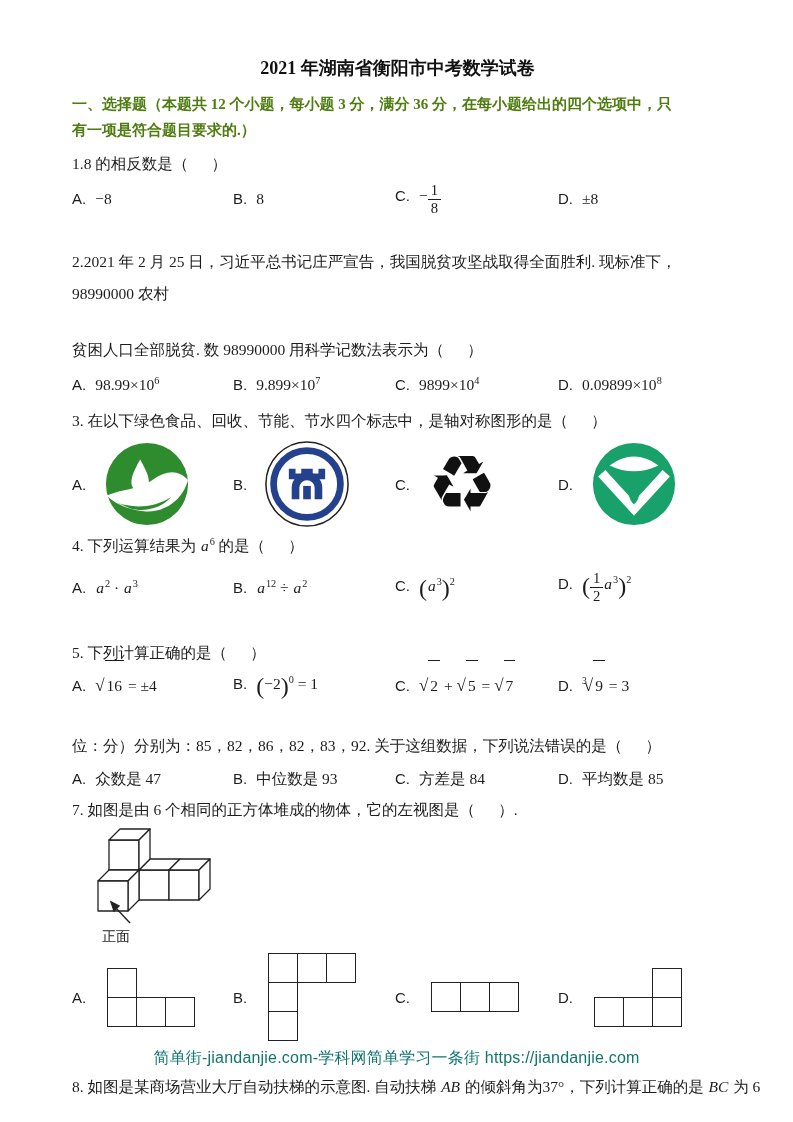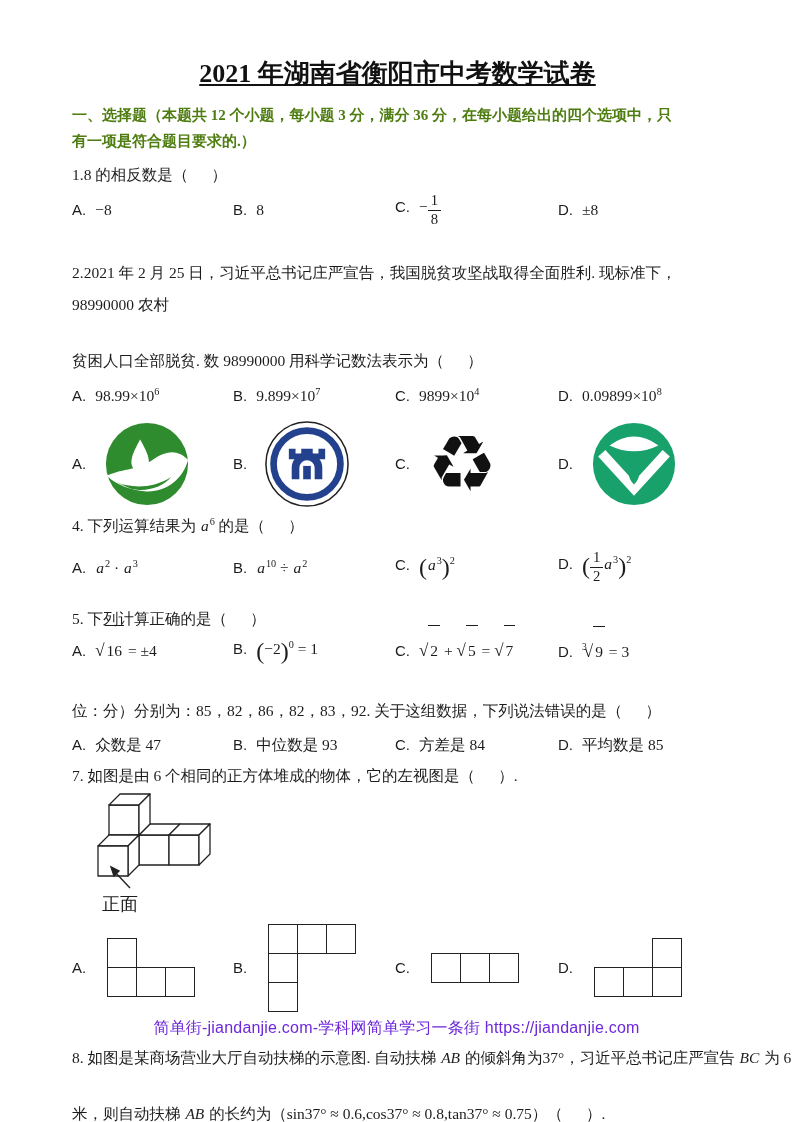--- a/index.html
+++ b/index.html
@@ -8,32 +8,32 @@
     width:793px;height:1122px;
     margin:0 auto;
     background:#ffffff;
     font-family:"Liberation Serif","DejaVu Serif",serif;
     color:#1c1c1c;
     box-sizing:border-box;
     padding:56px 70px 0 72px;
     overflow:hidden;
   }
   .title{
-    font-size:26px;font-weight:bold;text-align:center;
-    margin:0 0 12px 0;line-height:1.35;color:#111;text-decoration:underline;
+    font-size:18px;font-weight:bold;text-align:center;
+    margin:0 0 12px 0;line-height:1.35;color:#111;
   }
   .sec-line{
     font-size:15px;font-weight:bold;line-height:1.7;color:#4d7c0f;
     white-space:pre-wrap;
   }
   .qtext{
     font-size:15.5px;line-height:1.62;white-space:pre-wrap;
   }
   .qtext.tall{line-height:2.06;margin-top:24px;}
-  .mt8{margin-top:8px}.mt6{margin-top:6px}.mt4{margin-top:4px}.mt2{margin-top:2px}.mt10{margin-top:10px}
+  .mt8{margin-top:8px}.mt6{margin-top:6px}.mt4{margin-top:4px}.mt2{margin-top:2px}.mt10{margin-top:24px}
   .opt-row{
     display:grid;grid-template-columns:161px 162px 163px 1fr;
     align-items:center;font-size:15.5px;
   }
   .h44{height:46px}.h36{height:36px}.h58{height:58px}.h40{height:40px}.h30{height:32px}
   .opt{white-space:nowrap;}
   .olabel{display:inline-block;margin-right:9px;font-family:"Liberation Sans",sans-serif;font-size:15px;}
   .math{white-space:nowrap;}
   .mt{white-space:pre;}
   .mi{font-style:italic;padding:0 1px;}
@@ -48,33 +48,33 @@
   .ridx{font-size:0.62em;vertical-align:0.75em;margin-right:-3px;}
   
   .logo-row{
     display:grid;grid-template-columns:161px 162px 163px 1fr;
     align-items:center;height:94px;margin:4px 0 2px 0;font-size:15px;
   }
   .logo-cell{display:flex;align-items:center;gap:8px;}
   .recycle-glyph{font-family:"DejaVu Sans",sans-serif;font-size:78px;line-height:1;color:#111;}
   
   .figure-wrap{margin-top:2px;margin-left:6px;}
-  .front-label{font-size:18px;margin:0 0 0 24px;line-height:1.2;}
+  .front-label{font-size:14px;margin:0 0 0 24px;line-height:1.2;}
   
   .vrow{
     display:grid;grid-template-columns:161px 162px 163px 1fr;
     align-items:center;height:100px;margin-top:2px;font-size:15.5px;
   }
   .vopt{display:flex;align-items:center;gap:12px;}
   .vgrid{position:relative;}
   .cell{position:absolute;width:30px;height:30px;border:1px solid #222;background:#fff;box-sizing:border-box;}
   .footer{
-    position:absolute;left:0;right:0;top:1018px;text-align:center;
+    position:absolute;left:0;right:0;top:1048px;text-align:center;
     font-family:"Liberation Sans","DejaVu Sans",sans-serif;
-    font-size:16px;color:#6d28d9;letter-spacing:0.2px;
+    font-size:16px;color:#0f766e;letter-spacing:0.2px;
   }
 </style>
 </head>
 <body>
 
 <div class="page">
 
   <h1 class="title">2021 年湖南省衡阳市中考数学试卷</h1>
 
   <div class="sec-line">一、选择题（本题共 12 个小题，每小题 3 分，满分 36 分，在每小题给出的四个选项中，只</div>
@@ -90,20 +90,21 @@
 
   <div class="qtext tall">2.2021 年 2 月 25 日，习近平总书记庄严宣告，我国脱贫攻坚战取得全面胜利. 现标准下，98990000 农村</div>
   <div class="qtext tall">贫困人口全部脱贫. 数 98990000 用科学记数法表示为（      ）</div>
   <div class="opt-row h36">
     <div class="opt"><span class="olabel">A.</span><span class="math"><span class="mt">98.99×10</span><sup class="msup">6</sup></span></div>
     <div class="opt"><span class="olabel">B.</span><span class="math"><span class="mt">9.899×10</span><sup class="msup">7</sup></span></div>
     <div class="opt"><span class="olabel">C.</span><span class="math"><span class="mt">9899×10</span><sup class="msup">4</sup></span></div>
     <div class="opt"><span class="olabel">D.</span><span class="math"><span class="mt">0.09899×10</span><sup class="msup">8</sup></span></div>
   </div>
 
+  <div class="qtext mt6">3. 在以下绿色食品、回收、节能、节水四个标志中，是轴对称图形的是（      ）</div>
   <div class="logo-row">
     <div class="logo-cell">
       <span class="olabel">A.</span>
       <svg width="88" height="88" viewBox="0 0 90 90">
         <circle cx="45" cy="45" r="42" fill="#2e8b2e"></circle>
         <path d="M38,20 C32,31 29,37 29,44 a9,9 0 0 0 18,0 C47,37 44,31 38,20 Z" fill="#ffffff"></path>
         <path d="M4,57 C22,49 36,52 52,40 C66,30 78,31 87,41 C82,60 65,74 44,73 C28,72 13,66 4,57 Z" fill="#ffffff"></path>
         <path d="M14,64 C30,70 52,70 70,58 C60,70 42,74 28,70 Z" fill="#2e8b2e"></path>
       </svg>
     </div>
@@ -128,21 +129,21 @@
         <path d="M20,26 Q45,8 70,26 Q45,38 20,26 Z" fill="#ffffff"></path>
         <path d="M12,34 L45,70 L78,34" fill="none" stroke="#ffffff" stroke-width="10"></path>
         <path d="M45,40 C52,50 52,60 45,66 C38,60 38,50 45,40 Z" fill="#18a16b"></path>
       </svg>
     </div>
   </div>
 
   <div class="qtext"><span class="math"><span class="mt">4. 下列运算结果为 </span><span class="mi">a</span><sup class="msup">6</sup><span class="mt"> 的是（      ）</span></span></div>
   <div class="opt-row h58">
     <div class="opt"><span class="olabel">A.</span><span class="math"><span class="mi">a</span><sup class="msup">2</sup><span class="mt"> · </span><span class="mi">a</span><sup class="msup">3</sup></span></div>
-    <div class="opt"><span class="olabel">B.</span><span class="math"><span class="mi">a</span><sup class="msup">10</sup><span class="mt"> ÷ </span><span class="mi">a</span><sup class="msup">2</sup></span></div>
+    <div class="opt"><span class="olabel">B.</span><span class="math"><span class="mi">a</span><sup class="msup">12</sup><span class="mt"> ÷ </span><span class="mi">a</span><sup class="msup">2</sup></span></div>
     <div class="opt"><span class="olabel">C.</span><span class="math"><span class="mp">(</span><span class="mi">a</span><sup class="msup">3</sup><span class="mp">)</span><sup class="msup">2</sup></span></div>
     <div class="opt"><span class="olabel">D.</span><span class="math"><span class="mp">(</span><span class="frac"><span class="num">1</span><span class="den">2</span></span><span class="mi">a</span><sup class="msup">3</sup><span class="mp">)</span><sup class="msup">2</sup></span></div>
   </div>
 
   <div class="qtext mt10">5. 下列计算正确的是（      ）</div>
   <div class="opt-row h40">
     <div class="opt"><span class="olabel">A.</span><span class="math"><span class="sqrt"><span class="rad">√</span><span class="rcand">16</span></span><span class="mt"> = ±4</span></span></div>
     <div class="opt"><span class="olabel">B.</span><span class="math"><span class="mp">(</span><span class="mt">−2</span><span class="mp">)</span><sup class="msup">0</sup><span class="mt"> = 1</span></span></div>
     <div class="opt"><span class="olabel">C.</span><span class="math"><span class="sqrt"><span class="rad">√</span><span class="rcand">2</span></span><span class="mt"> + </span><span class="sqrt"><span class="rad">√</span><span class="rcand">5</span></span><span class="mt"> = </span><span class="sqrt"><span class="rad">√</span><span class="rcand">7</span></span></span></div>
     <div class="opt"><span class="olabel">D.</span><span class="math"><span class="sqrt"><span class="ridx">3</span><span class="rad">√</span><span class="rcand">9</span></span><span class="mt"> = 3</span></span></div>
@@ -216,17 +217,17 @@
         <span class="olabel">D.</span>
         <div class="vgrid" style="width: 88px; height: 59px;">
           <div class="cell" style="left: 58px; top: 0px;"></div>
           <div class="cell" style="left: 0px; top: 29px;"></div>
           <div class="cell" style="left: 29px; top: 29px;"></div>
           <div class="cell" style="left: 58px; top: 29px;"></div>
         </div>
       </div>
   </div>
 
-  <div class="qtext tall mt4"><span class="math"><span class="mt">8. 如图是某商场营业大厅自动扶梯的示意图. 自动扶梯 </span><span class="mi">AB</span><span class="mt"> 的倾斜角为37°，习近平总书记庄严宣告 </span><span class="mi">BC</span><span class="mt"> 为 6</span></span></div>
+  <div class="qtext tall mt4"><span class="math"><span class="mt">8. 如图是某商场营业大厅自动扶梯的示意图. 自动扶梯 </span><span class="mi">AB</span><span class="mt"> 的倾斜角为37°，下列计算正确的是 </span><span class="mi">BC</span><span class="mt"> 为 6</span></span></div>
   <div class="qtext tall"><span class="math"><span class="mt">米，则自动扶梯 </span><span class="mi">AB</span><span class="mt"> 的长约为（sin37° ≈ 0.6,cos37° ≈ 0.8,tan37° ≈ 0.75）（      ）.</span></span></div>
 
   <div class="footer">简单街-jiandanjie.com-学科网简单学习一条街 https://jiandanjie.com</div>
 </div>
 
 </body></html>

